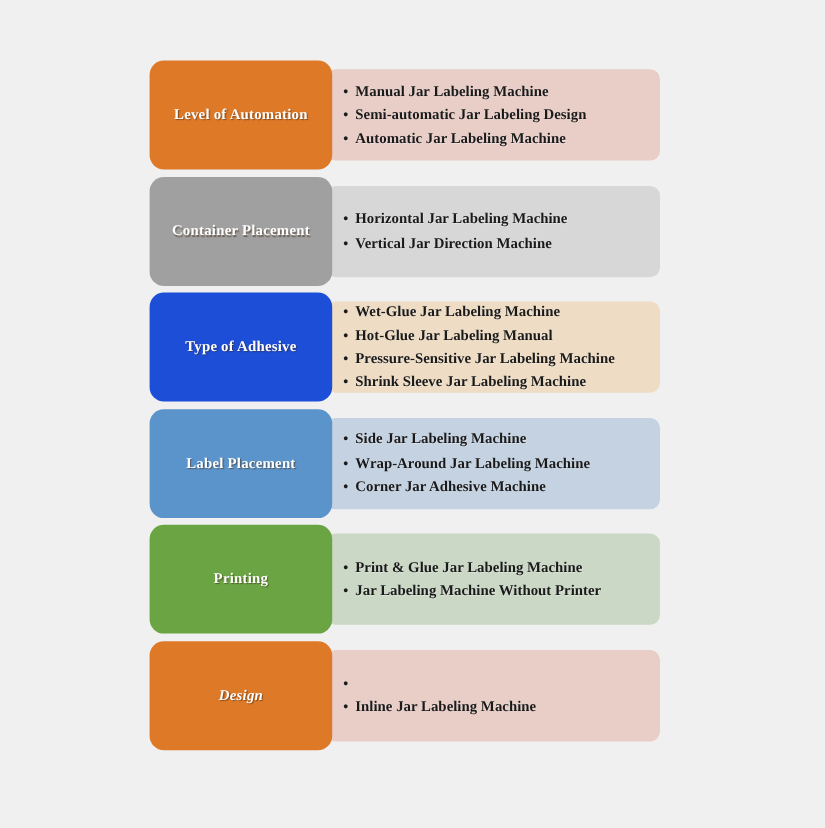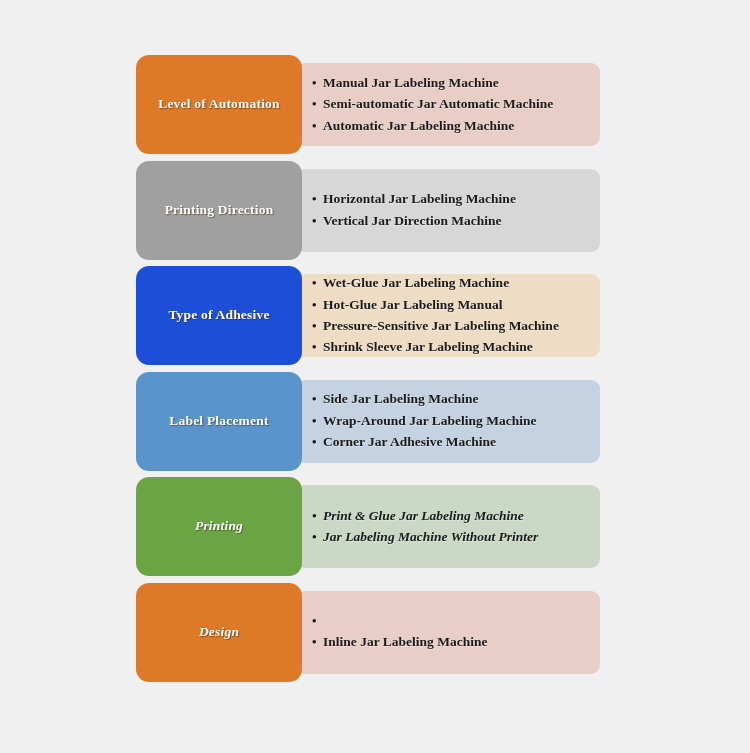--- a/index.html
+++ b/index.html
@@ -109,32 +109,32 @@
       <div class="row-label" style="background: rgb(222, 121, 40);">
         <span class="row-label-text">Level of Automation</span>
       </div>
       <div class="row-items">
         <div class="row-item">
           <span class="bullet">•</span>
           <span class="row-item-text">Manual Jar Labeling Machine</span>
         </div>
         <div class="row-item">
           <span class="bullet">•</span>
-          <span class="row-item-text">Semi-automatic Jar Automatic Machine</span>
+          <span class="row-item-text">Semi-automatic Jar Labeling Design</span>
         </div>
         <div class="row-item">
           <span class="bullet">•</span>
           <span class="row-item-text">Automatic Jar Labeling Machine</span>
         </div>
       </div>
     </div>
     <div class="row" style="top: 160.5px; height: 99px;">
       <div class="row-panel" style="background: rgb(215, 215, 215);"></div>
       <div class="row-label" style="background: rgb(160, 160, 160);">
-        <span class="row-label-text">Printing Direction</span>
+        <span class="row-label-text">Container Placement</span>
       </div>
       <div class="row-items">
         <div class="row-item">
           <span class="bullet">•</span>
           <span class="row-item-text">Horizontal Jar Labeling Machine</span>
         </div>
         <div class="row-item">
           <span class="bullet">•</span>
           <span class="row-item-text">Vertical Jar Direction Machine</span>
         </div>
@@ -177,21 +177,21 @@
         <div class="row-item">
           <span class="bullet">•</span>
           <span class="row-item-text">Wrap-Around Jar Labeling Machine</span>
         </div>
         <div class="row-item">
           <span class="bullet">•</span>
           <span class="row-item-text">Corner Jar Adhesive Machine</span>
         </div>
       </div>
     </div>
-    <div class="row" style="top: 477px; height: 99px; font-style: italic;">
+    <div class="row" style="top: 477px; height: 99px;">
       <div class="row-panel" style="background: rgb(203, 216, 198);"></div>
       <div class="row-label" style="background: rgb(107, 165, 67);">
         <span class="row-label-text">Printing</span>
       </div>
       <div class="row-items">
         <div class="row-item">
           <span class="bullet">•</span>
           <span class="row-item-text">Print &amp; Glue Jar Labeling Machine</span>
         </div>
         <div class="row-item">

